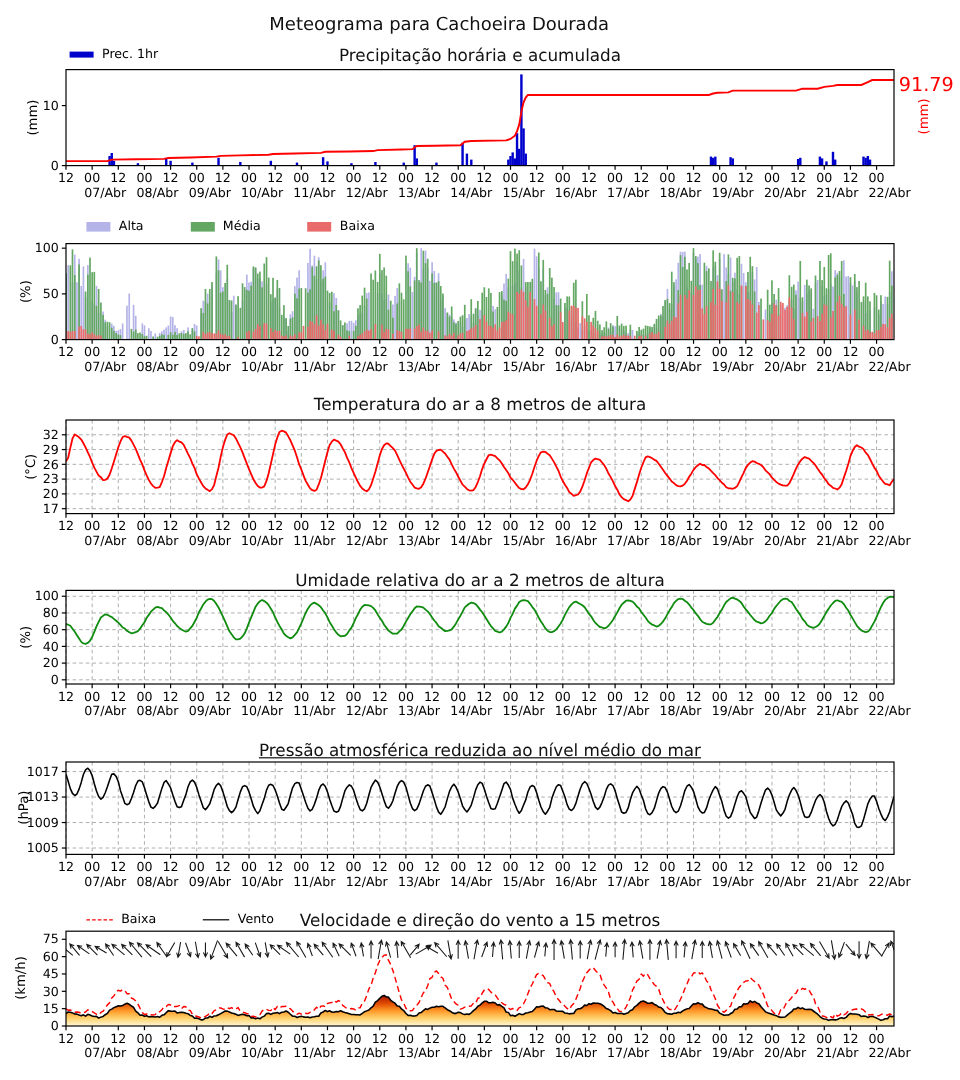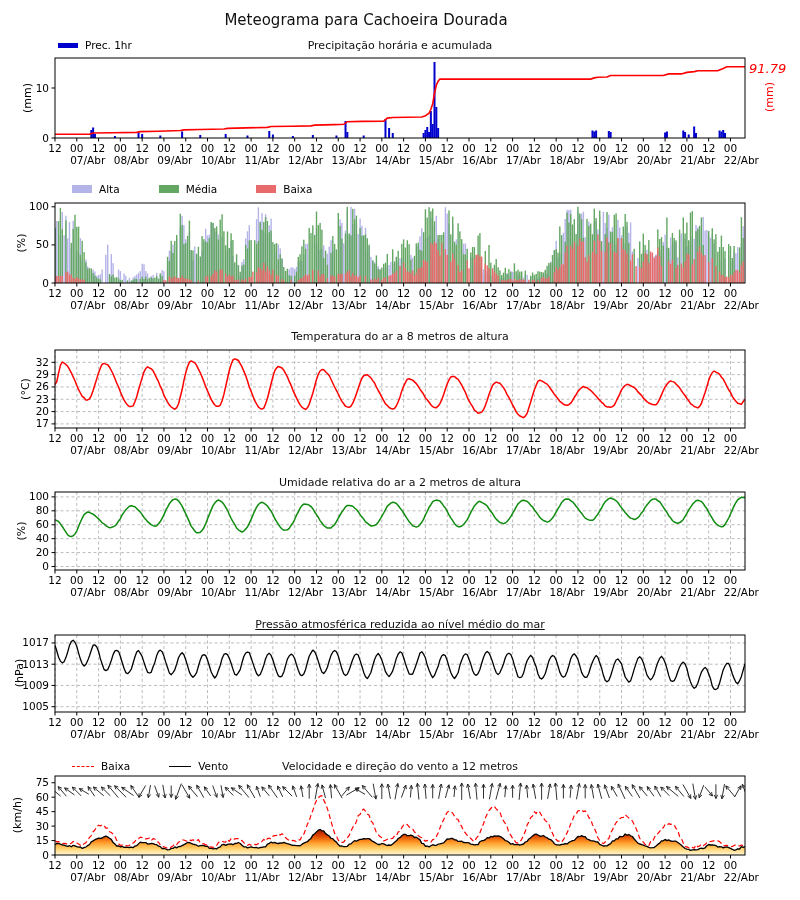--- a/index.html
+++ b/index.html
@@ -3,30 +3,30 @@
 <meta charset="utf-8">
 <style>
   html,body{margin:0;padding:0;background:#fff;}
   #meteogram{position:relative;width:800px;height:900px;background:#ffffff;
     font-family:"DejaVu Sans",sans-serif;color:#000;overflow:hidden;}
   #plots{position:absolute;left:0;top:0;}
   svg text{font-family:"DejaVu Sans",sans-serif;fill:#000;}
   .page-title{position:absolute;left:0;top:11px;width:732px;text-align:center;
     font-size:15px;color:#111;}
   .chart-title{position:absolute;left:55px;width:690px;text-align:center;
-    font-size:11px;color:#111;}
+    font-size:14px;color:#111;}
   .legend{position:absolute;display:flex;align-items:center;gap:7px;font-size:10.5px;}
   .legend .item{display:flex;align-items:center;gap:7px;margin-right:18px;margin-left:14px;}
   .sw-bar{width:20px;height:8px;display:inline-block;}
   .sw-thick{width:20px;height:5px;display:inline-block;}
   .sw-line{width:22px;height:0;border-top:1.6px solid #000;display:inline-block;}
   .sw-dash{width:22px;height:0;border-top:1.6px dashed #f00;display:inline-block;}
   .ylabel{position:absolute;width:40px;height:12px;line-height:12px;text-align:center;
     font-size:11px;transform:rotate(-90deg);transform-origin:center;}
-  .annot{position:absolute;font-size:13px;font-style:italic;}
+  .annot{position:absolute;font-size:16px;}
 </style>
 </head>
 <body>
 
 <div id="meteogram">
   <svg id="plots" width="800" height="900">
       <clipPath id="cl0">
         <rect x="55" y="58" width="690" height="80"></rect>
       </clipPath>
       <g clip-path="url(#cl0)">
@@ -1795,15 +1795,15 @@
   <div class="legend" style="left:58px;top:760px;">
     <span class="item">
       <span class="sw-dash" style="border-top-color: rgb(255, 0, 0);"></span>
       <span>Baixa</span>
     </span>
     <span class="item">
       <span class="sw-line" style="border-top-color: rgb(0, 0, 0);"></span>
       <span>Vento</span>
     </span>
   </div>
-  <div class="chart-title" style="top:760px;">Velocidade e direção do vento a 12 metros</div>
+  <div class="chart-title" style="top:760px;">Velocidade e direção do vento a 15 metros</div>
   <div class="ylabel" style="left:-2px;top:809px;">(km/h)</div>
 </div>
 
 </body></html>

